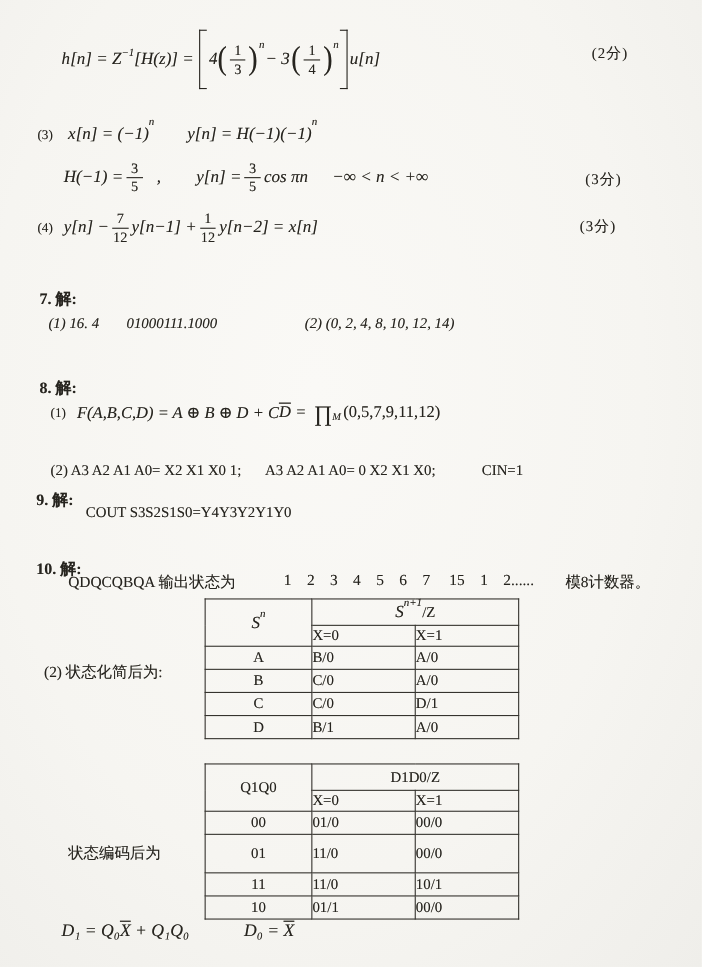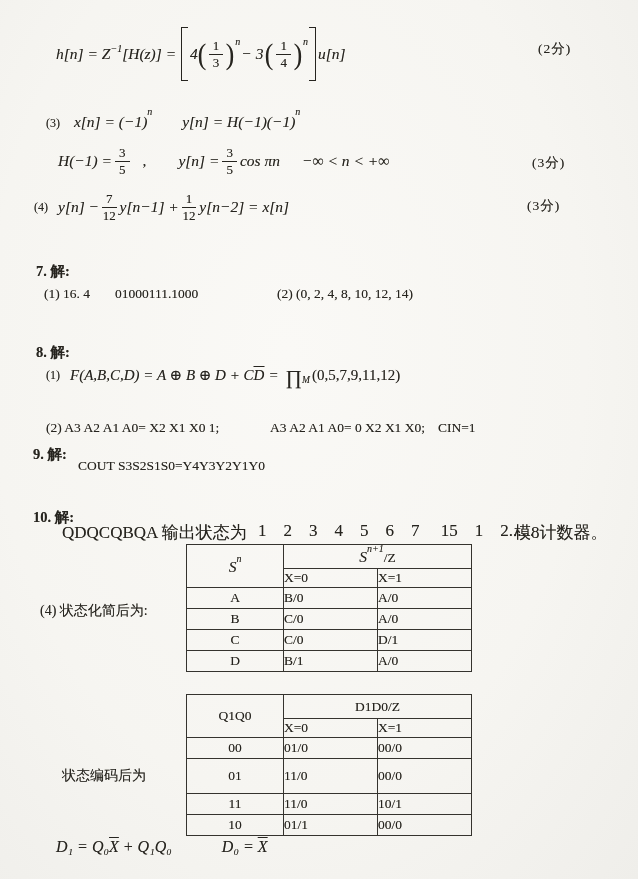--- a/index.html
+++ b/index.html
@@ -65,21 +65,21 @@
         <span class="num">1</span>
         <span class="den">4</span>
       </span>
     <span class="bp">)</span>
       <sup class="exp">n</sup>
     <span class="sqbr r"></span>
     <span>u[n]</span>
   </div>
   <span class="score" style="left:538px; top:40px;">(2分)</span>
 
-  <div class="abs math" style="left:46px; top:112px;">
+  <div class="abs math" style="left:34px; top:112px;">
     <span class="itemlabel">(3)</span>
     <span>x[n] = (−1)</span><sup class="sup">n</sup>
     <span style="margin-left:26px;">y[n] = H(−1)(−1)</span><sup class="sup">n</sup>
   </div>
 
   <div class="abs math flexline" style="left:58px; top:142px; height:38px;">
     <span>H(−1) =</span>
     <span class="frac">
         <span class="num">3</span>
         <span class="den">5</span>
@@ -105,55 +105,55 @@
     <span>y[n−1] +</span>
     <span class="frac">
         <span class="num">1</span>
         <span class="den">12</span>
       </span>
     <span>y[n−2] = x[n]</span>
   </div>
   <span class="score" style="left:527px; top:197px;">(3分)</span>
 
   <div class="abs sechead" style="left:36px; top:262px;">7. 解:</div>
-  <div class="abs bodyline" style="left:44px; top:286px; width:560px;">
+  <div class="abs bodyline" style="left:44px; top:286px; width:560px;font-style:italic;">
     <span style="left:0;">(1) 16. 4</span>
     <span style="left:71px;">01000111.1000</span>
     <span style="left:233px;">(2) (0, 2, 4, 8, 10, 12, 14)</span>
   </div>
 
   <div class="abs sechead" style="left:36px; top:343px;">8. 解:</div>
   <div class="abs math flexline" style="left:46px; top:362px; height:26px; font-size:15px;">
     <span class="itemlabel">(1)</span>
     <span>F(A,B,C,D) = A ⊕ B ⊕ D + C</span>
       <span class="ov">D</span>
     <span style="margin:0 4px;">=</span>
     <span class="prod">∏</span>
       <span class="prodsub">M</span>
     <span class="roman">(0,5,7,9,11,12)</span>
   </div>
   <div class="abs bodyline" style="left:46px; top:402px; width:560px;">
     <span style="left:0;text-align:center;">(2) A3 A2 A1 A0= X2 X1 X0 1;</span>
-    <span style="left:224px;">A3 A2 A1 A0= 0 X2 X1 X0;</span>
+    <span style="left:195px;">A3 A2 A1 A0= 0 X2 X1 X0;</span>
     <span style="left:392px;">CIN=1</span>
   </div>
   <div class="abs bodyline" style="left:78px; top:422px;">
     <span style="left:0;">COUT S3S2S1S0=Y4Y3Y2Y1Y0</span>
   </div>
 
   <div class="abs sechead" style="left:33px; top:445px;">9. 解:</div>
-  <div class="abs bodyline" style="left:62px; top:467px; width:560px; font-size:17px;">
+  <div class="abs bodyline" style="left:62px; top:467px; width:560px; font-size:14px;">
     <span style="left:0;">QDQCQBQA 输出状态为</span>
     <span style="left:196px;">1    2    3    4    5    6    7     15    1    2......</span>
     <span style="left:452px;">模8计数器。</span>
   </div>
 
   <div class="abs sechead" style="left:33px; top:508px;">10. 解:</div>
   <div class="abs bodyline" style="left:40px; top:530px; font-size:14px;">
-    <span style="left:0;">(4) 状态化简后为:</span>
+    <span style="left:0;">(2) 状态化简后为:</span>
   </div>
 
   <table class="sttable abs" style="left:186px; top:544px;">
     <tbody>
         <tr style="height:24px;">
       <td class="corner" rowspan="2"><span class="math">S</span><sup class="sup" style="top:-4px;">n</sup></td>
       <td class="spanhead" colspan="2"><span class="math">S</span><sup class="sup" style="top:-4px;">n+1</sup><span>/Z</span></td>
     </tr>
     <tr style="height:19px;">
       <td class="xhead">X=0</td>

